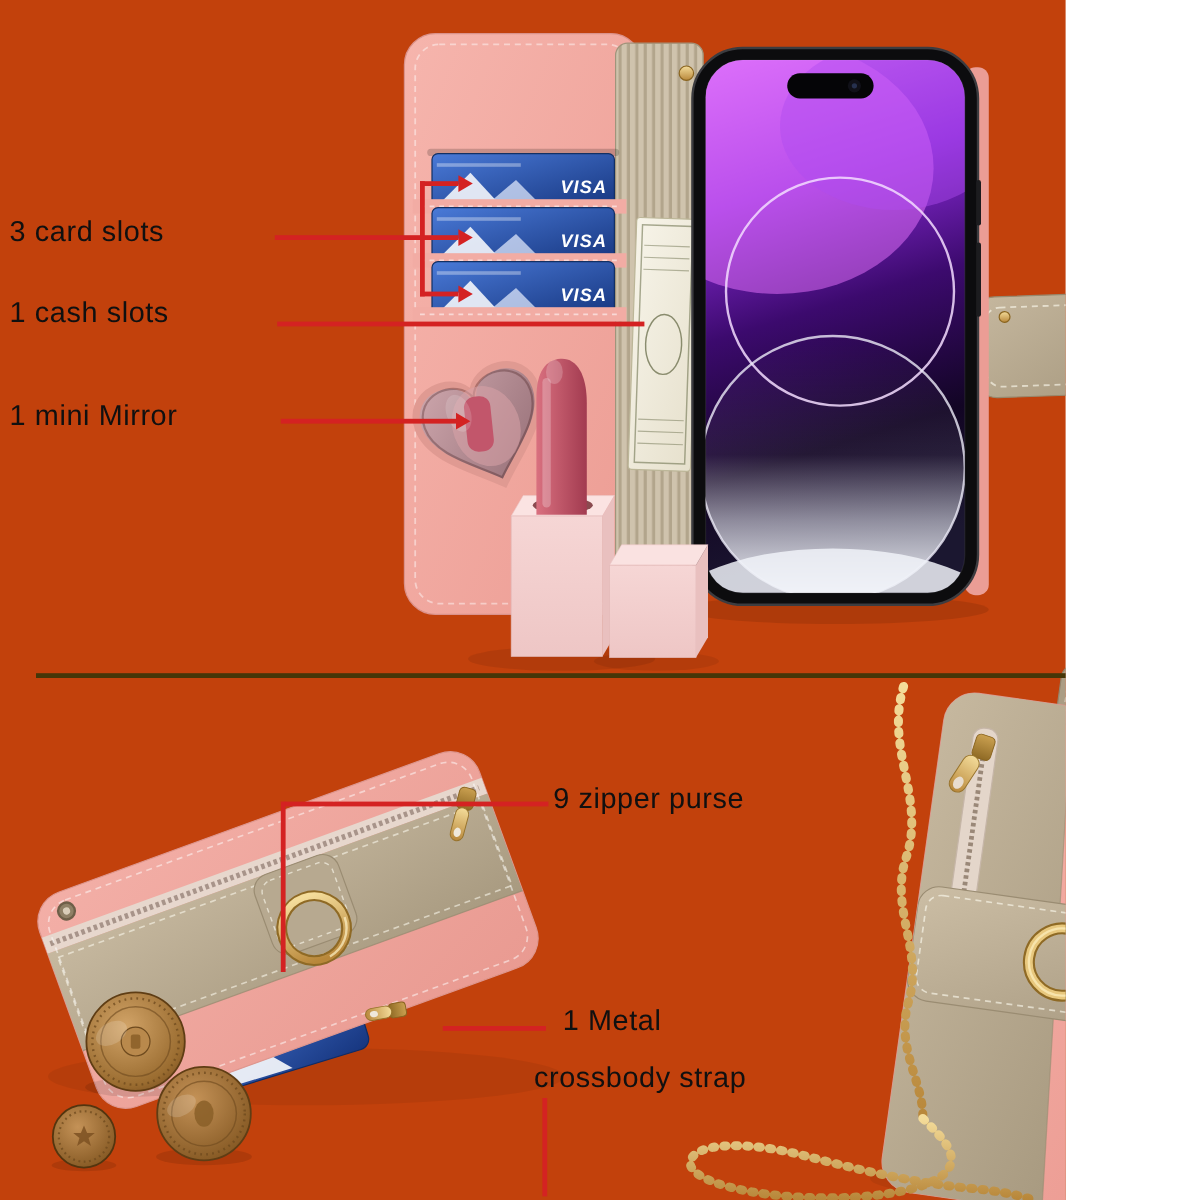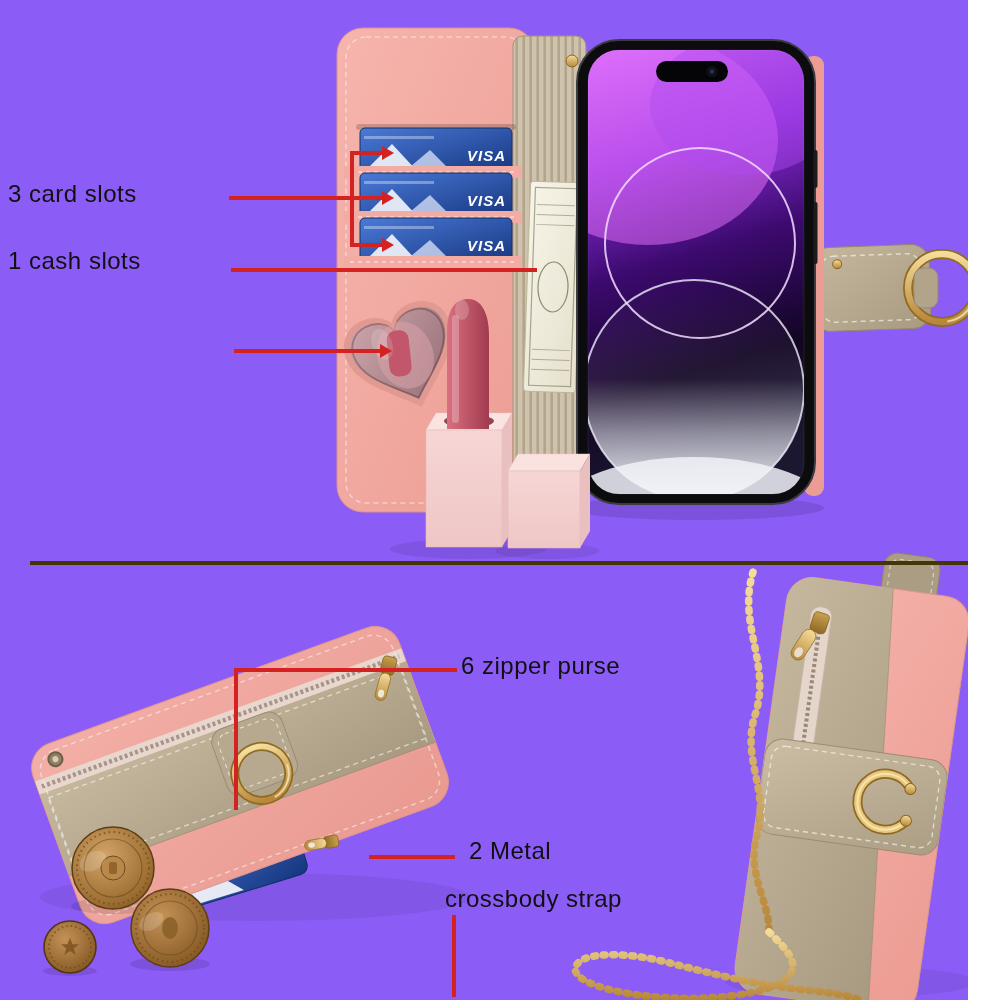--- a/index.html
+++ b/index.html
@@ -1,16 +1,16 @@
 <!DOCTYPE html>
 <html><head>
 <meta charset="utf-8">
 <style>
   html,body{margin:0;padding:0;background:#ffffff;}
-  .stage{position:relative;width:968px;height:1000px;overflow:hidden;background:#8b5cf6;
+  .stage{position:relative;width:888px;height:1000px;overflow:hidden;background:#c2410c;
          font-family:"Liberation Sans",sans-serif;}
   svg.scene{position:absolute;left:0;top:0;width:1000px;height:1000px;}
   .label{position:absolute;color:#101010;font-size:24px;font-weight:400;letter-spacing:.5px;
          white-space:nowrap;line-height:1.1;}
   .rline{position:absolute;background:#d42222;}
   .arr{position:absolute;width:0;height:0;border-top:7px solid transparent;
        border-bottom:7px solid transparent;border-left:12px solid #d42222;}
   .divider{position:absolute;left:30px;top:561px;width:970px;height:4px;background:#453608;}
   .cardtext{font-style:italic;font-weight:700;font-size:15px;fill:#ffffff;letter-spacing:1px;
             font-family:"Liberation Sans",sans-serif;}
@@ -344,22 +344,23 @@
       <path d="M769,932 C785,948 800,962 789,976 C772,996 700,1003 638,995 C594,989 566,976 578,963 C590,951 632,953 670,963 C712,974 758,985 806,990 C828,992 846,995 858,999" stroke="#c8a050" stroke-width="2"></path>
       <path d="M769,932 C785,948 800,962 789,976 C772,996 700,1003 638,995 C594,989 566,976 578,963 C590,951 632,953 670,963 C712,974 758,985 806,990 C828,992 846,995 858,999" stroke="url(#goldG)" stroke-width="7.5" stroke-dasharray="2 7.5" stroke-linecap="round"></path>
     </g>
   </g>
 </svg>
 
   <div class="divider"></div>
 
   <div class="label" style="left:8px;top:181px;">3 card slots</div>
   <div class="label" style="left:8px;top:248px;">1 cash slots</div>
-  <div class="label" style="left:461px;top:653px;">6 zipper purse</div>
-  <div class="label" style="left:469px;top:838px;">2 Metal</div>
+  <div class="label" style="left:8px;top:334px;">1 mini Mirror</div>
+  <div class="label" style="left:461px;top:653px;">9 zipper purse</div>
+  <div class="label" style="left:469px;top:838px;">1 Metal</div>
   <div class="label" style="left:445px;top:886px;text-align:center;">crossbody strap</div>
 
   <div class="rline" style="left:229px;top:196px;width:124px;height:4px;"></div>
   <div class="rline" style="left:350px;top:151px;width:4px;height:96px;"></div>
   <div class="rline" style="left:350px;top:151px;width:32px;height:4px;"></div>
   <div class="arr" style="left:382px;top:146px;"></div>
   <div class="rline" style="left:350px;top:196px;width:32px;height:4px;"></div>
   <div class="arr" style="left:382px;top:191px;"></div>
   <div class="rline" style="left:350px;top:243px;width:32px;height:4px;"></div>
   <div class="arr" style="left:382px;top:238px;"></div>

